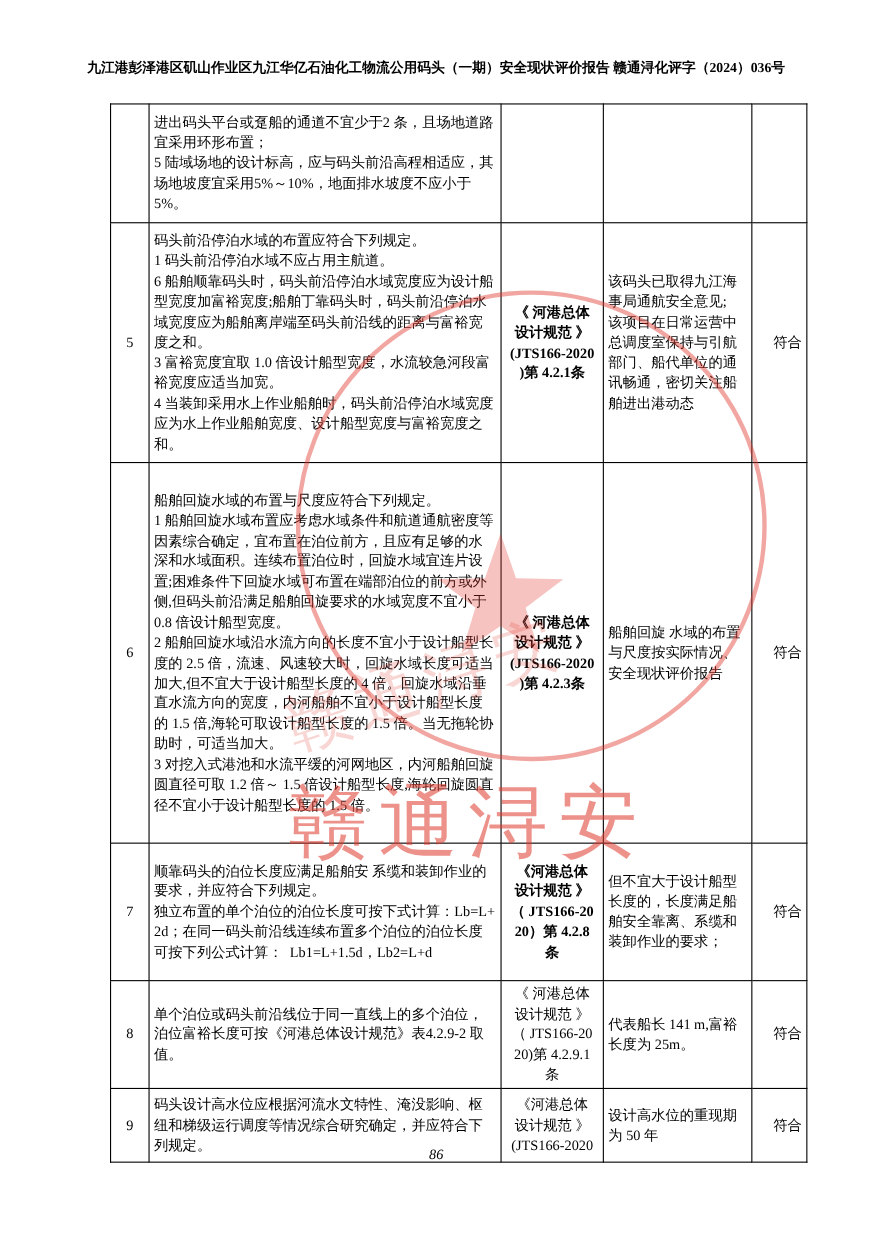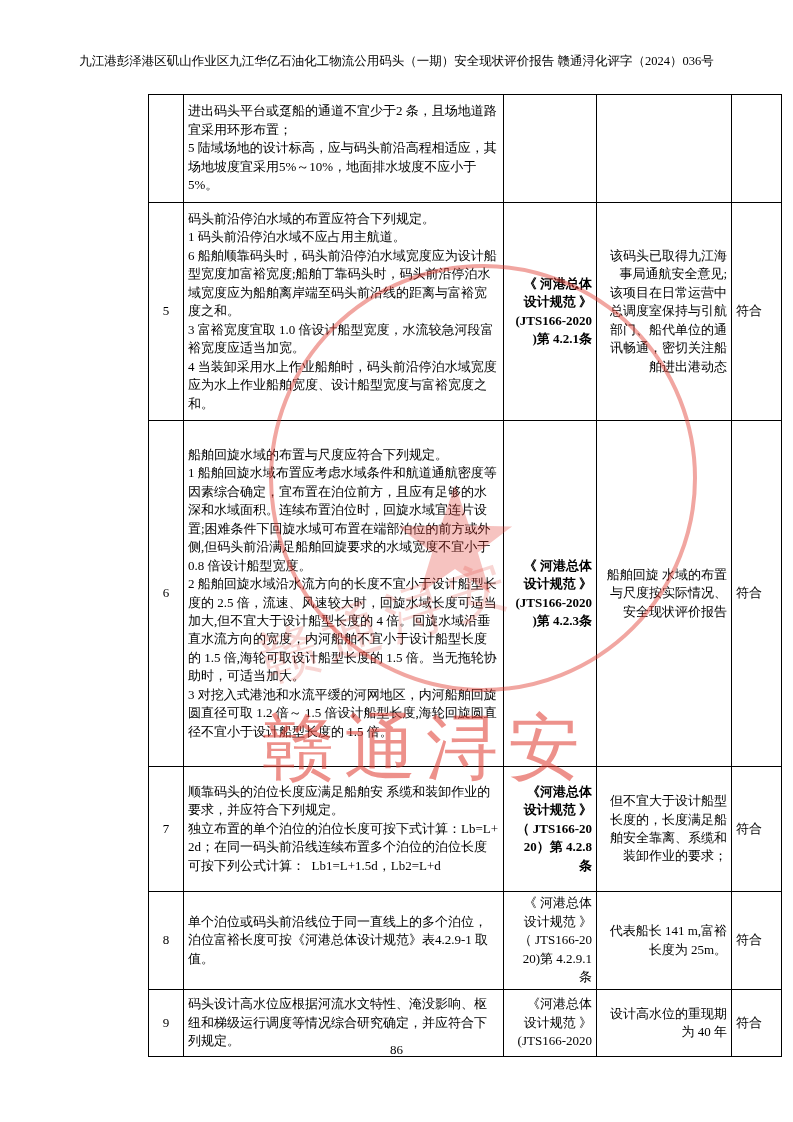--- a/index.html
+++ b/index.html
@@ -2,48 +2,48 @@
 <html><head>
 <meta charset="utf-8">
 <style>
   html,body{margin:0;padding:0}
   body{
     width:793px;height:1122px;position:relative;background:#ffffff;
     font-family:"Liberation Serif","DejaVu Serif",serif;color:#000;overflow:hidden;
   }
   .doc-header{
     position:absolute;top:53px;left:36px;right:36px;
-    text-align:center;font-weight:normal;font-size:12.5px;line-height:1.3;
+    text-align:center;font-weight:bold;font-size:12.5px;line-height:1.3;
   }
   table.comp{
     position:absolute;left:100px;top:94px;width:633px;
     border-collapse:collapse;table-layout:fixed;
-    font-size:13px;line-height:1.42;z-index:1;margin-left:48px;
+    font-size:13px;line-height:1.42;z-index:1;
   }
   table.comp td{
     border:1px solid #000;padding:2px 4px;
     white-space:pre-wrap;vertical-align:middle;overflow:hidden;
     word-break:break-all;
   }
   col.c1{width:35px}col.c2{width:320px}col.c3{width:93px}col.c4{width:135px}col.c5{width:50px}
   td.num{text-align:center;vertical-align:top;padding-top:4px}
   td.content{vertical-align:top;text-align:left}
-  td.ref{text-align:right}
-  td.note{text-align:right}
-  td.status{text-align:left}
+  td.ref{text-align:center}
+  td.note{text-align:left}
+  td.status{text-align:right}
   tr.r0 td{height:103px}
   tr.r1 td{height:213px}
   tr.r2 td{height:341px}
   tr.r3 td{height:120px}
   tr.r4 td{height:93px}
   tr.r5 td{height:62px}
   tr.r1 td.ref, tr.r2 td.ref, tr.r3 td.ref{font-weight:bold}
   .page-num{
     position:absolute;top:1042px;left:0;width:100%;
-    text-align:center;font-size:13px;z-index:1;
+    text-align:center;font-size:13px;z-index:1;font-style:italic;
   }
   svg.watermark{
     position:absolute;left:0;top:0;width:793px;height:1122px;
     pointer-events:none;z-index:5;
   }
 </style>
 </head>
 <body>
 
 <div class="doc-header">九江港彭泽港区矶山作业区九江华亿石油化工物流公用码头（一期）安全现状评价报告 赣通浔化评字（2024）036号</div>
@@ -100,36 +100,36 @@
       <td class="ref">《河港总体
 设计规范 》
 （ JTS166-20
 20）第 4.2.8
 条</td>
       <td class="note">但不宜大于设计船型长度的，长度满足船舶安全靠离、系缆和装卸作业的要求；</td>
       <td class="status">符合</td>
     </tr>
     <tr class="r4">
       <td class="num">8</td>
-      <td class="content">单个泊位或码头前沿线位于同一直线上的多个泊位，泊位富裕长度可按《河港总体设计规范》表4.2.9-1 取值。</td>
+      <td class="content">单个泊位或码头前沿线位于同一直线上的多个泊位，泊位富裕长度可按《河港总体设计规范》表4.2.9-2 取值。</td>
       <td class="ref">《 河港总体
 设计规范 》
 （ JTS166-20
 20)第 4.2.9.1
 条</td>
       <td class="note">代表船长 141 m,富裕长度为 25m。</td>
       <td class="status">符合</td>
     </tr>
     <tr class="r5">
       <td class="num">9</td>
       <td class="content">码头设计高水位应根据河流水文特性、淹没影响、枢纽和梯级运行调度等情况综合研究确定，并应符合下列规定。</td>
       <td class="ref">《河港总体
 设计规范 》
 (JTS166-2020</td>
-      <td class="note">设计高水位的重现期为 40 年</td>
+      <td class="note">设计高水位的重现期为 50 年</td>
       <td class="status">符合</td>
     </tr>
   </tbody>
 </table>
 
 <svg class="watermark" viewBox="0 0 793 1122" xmlns="http://www.w3.org/2000/svg">
   <circle cx="483" cy="478" r="212" fill="none" stroke="#e0392e" stroke-width="4" opacity="0.45"></circle>
   <polygon points="455,485 469.1,525.6 512.1,526.5 477.8,552.4 490.3,593.5 455,569 419.7,593.5 432.2,552.4 397.9,526.5 440.9,525.6" fill="#e0392e" opacity="0.30"></polygon>
   <text x="262" y="772" font-size="72" letter-spacing="10" fill="#e0392e" opacity="0.55" font-family="Liberation Serif, DejaVu Serif, serif">赣通浔安</text>
   <text x="250" y="630" font-size="58" letter-spacing="8" fill="#e0392e" opacity="0.20" transform="rotate(-18 420 600)" font-family="Liberation Serif, DejaVu Serif, serif">赣通浔安</text>

